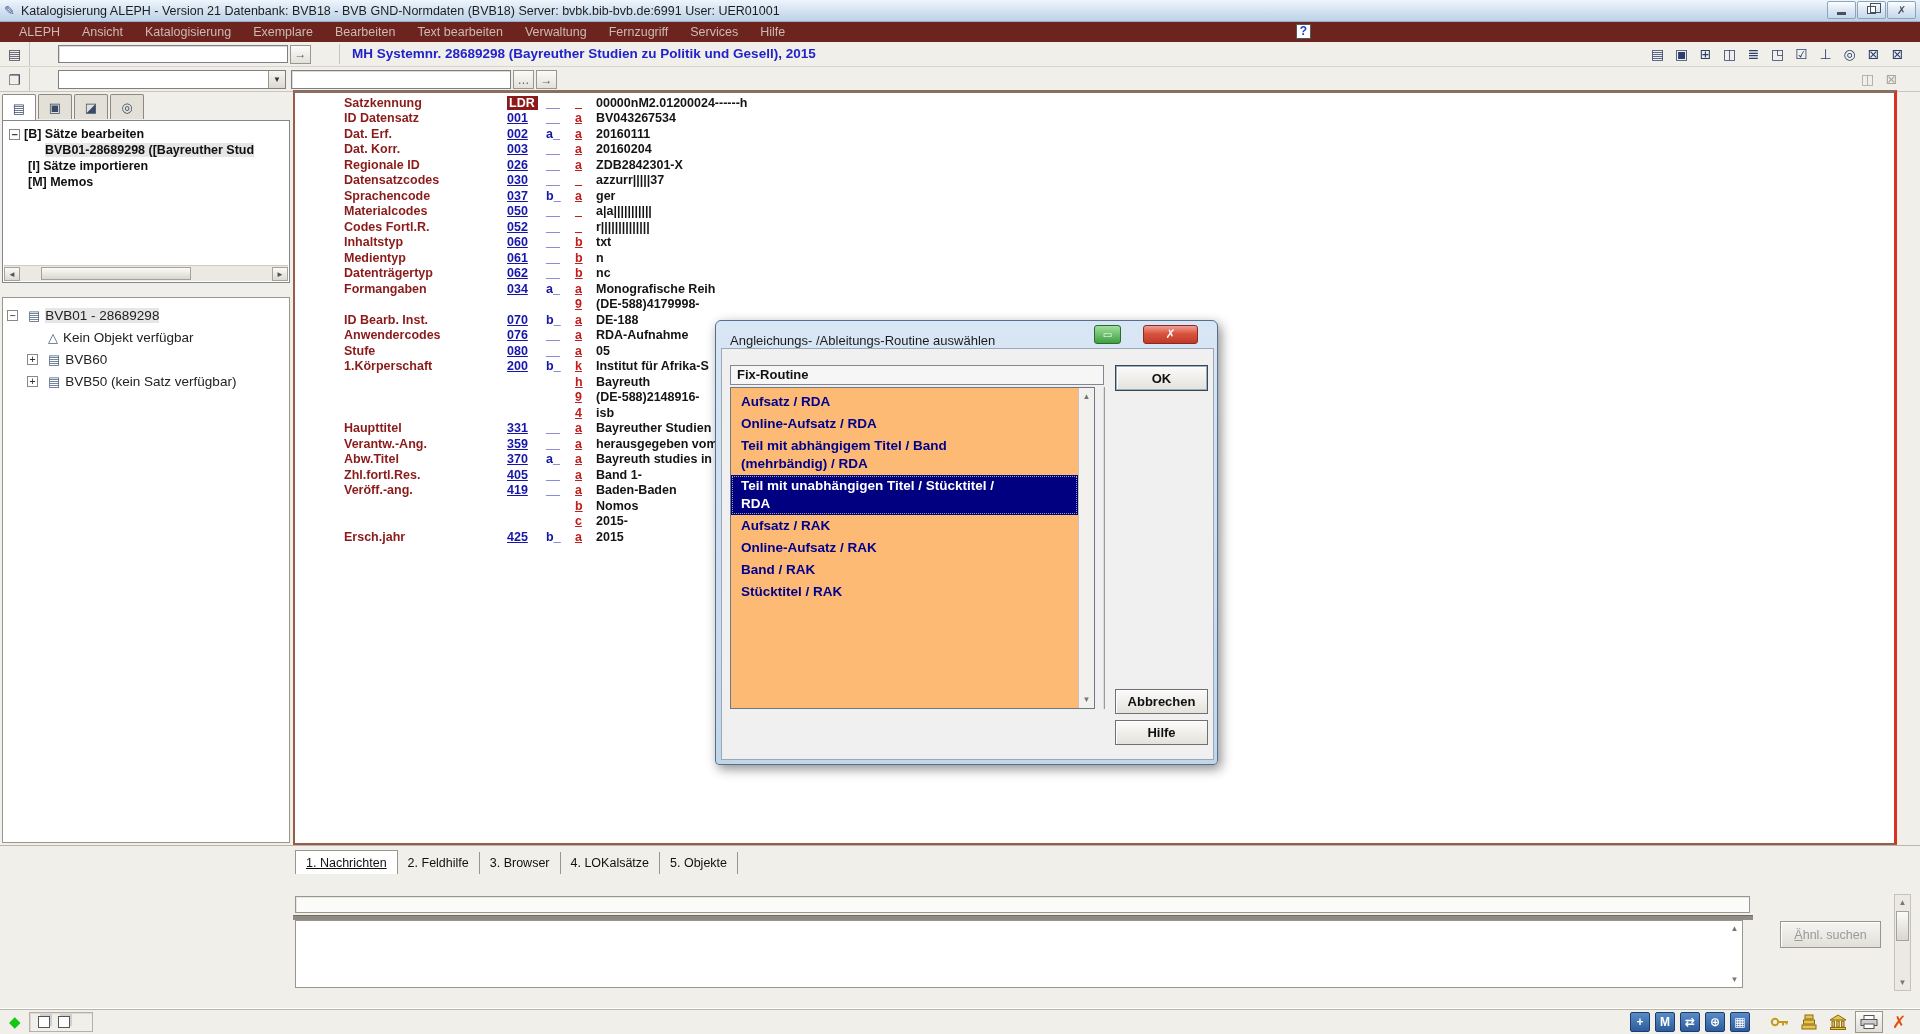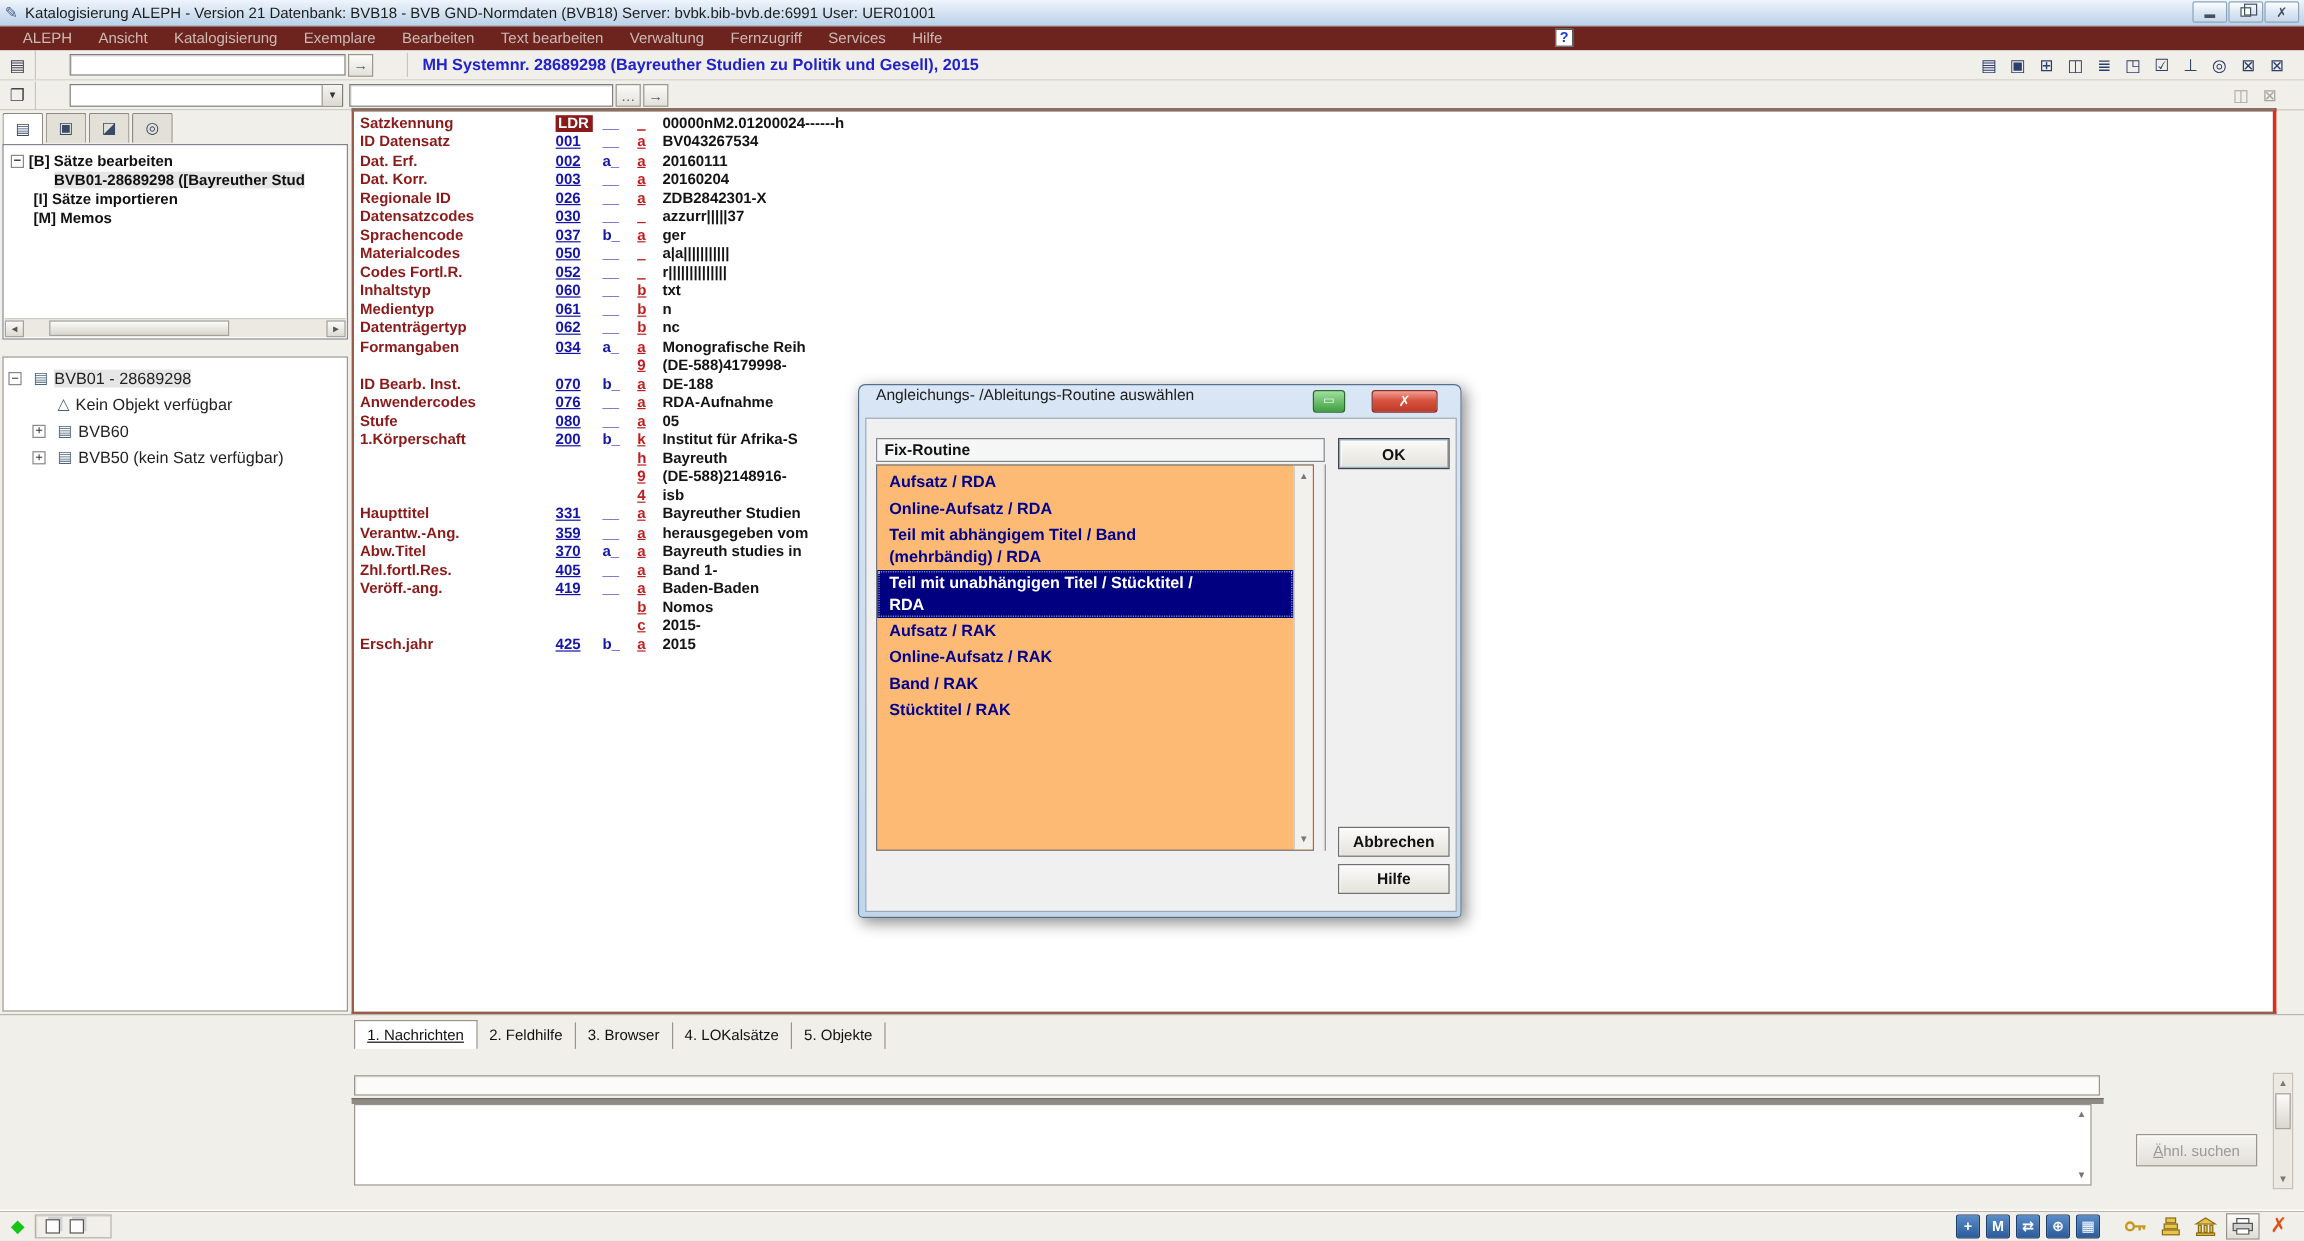--- a/index.html
+++ b/index.html
@@ -74,35 +74,35 @@
   .hscroll{position:absolute;left:1px;bottom:1px;width:284px;height:16px;background:#ece9e2;
     display:flex;align-items:center;justify-content:space-between;border-top:1px solid #cfcbc2;}
   .sbtn{width:16px;height:14px;background:linear-gradient(#fafaf8,#dddad2);border:1px solid #a6a29a;
     font-size:8px;color:#555;text-align:center;line-height:13px;}
   .hthumb{height:13px;width:150px;background:linear-gradient(#fbfbf9,#d9d6ce);border:1px solid #a6a29a;margin-right:60px;}
 
   
   .recordpanel{position:absolute;left:293px;top:90px;width:1604px;height:755px;background:#fff;
     border-top:3px solid #8a6f60;border-left:2px solid #9b5b49;border-bottom:2px solid #9b5b49;
     border-right:3px solid #d93020;padding-top:2px;}
-  .rrow{display:flex;align-items:center;height:15.5px;padding-left:5px;font-weight:bold;font-size:12.5px;white-space:pre;}
+  .rrow{display:flex;align-items:center;height:15.5px;padding-left:5px;font-weight:bold;font-size:12.5px;white-space:pre;margin-left:44px;}
   .rlabel{flex:none;width:163px;color:#8b1a1a;}
   .rtag{flex:none;width:39px;color:#1515a8;text-decoration:underline;}
   .rtag:empty{text-decoration:none;}
   .rtag.ldr{width:31px;margin-right:8px;background:#8b1a1a;color:#fff;text-decoration:none;padding-left:2px;}
   .rind{flex:none;width:29px;color:#1515a8;}
   .rsub{flex:none;width:21px;color:#c21d1d;text-decoration:underline;}
   .rsub:empty{text-decoration:none;}
   .rval{color:#141414;}
 
   
   .dialog{position:absolute;left:715px;top:320px;width:503px;height:445px;z-index:20;
     background:linear-gradient(#d8e6f5,#c2d6ea);border:1px solid #55708c;border-radius:6px 6px 4px 4px;
     box-shadow:3px 4px 12px rgba(0,0,0,.45);}
-  .dlg-title{position:absolute;left:0;top:0;width:100%;height:27px;display:flex;align-items:flex-start;
+  .dlg-title{position:absolute;left:0;top:0;width:100%;height:27px;display:flex;align-items:flex-end;
     font-size:13px;color:#1c1c1c;padding-left:14px;}
   .dlg-btn-green{position:absolute;left:378px;top:4px;width:27px;height:19px;border:1px solid #2d6a2d;border-radius:3px;
     background:linear-gradient(#9fe09f,#3f9f3f);color:#fff;font-size:10px;text-align:center;line-height:17px;}
   .dlg-btn-close{position:absolute;left:427px;top:4px;width:55px;height:19px;border:1px solid #8a2a20;border-radius:3px;
     background:linear-gradient(#f0a096,#d9543f 45%,#c03a28);color:#fff;font-weight:bold;font-size:12px;
     text-align:center;line-height:17px;}
   .dlg-client{position:absolute;left:5px;top:27px;width:493px;height:412px;background:#f0f0f0;border:1px solid #9aa8b8;}
   .fix-header{position:absolute;left:8px;top:16px;width:374px;height:20px;border:1px solid #828790;background:#f6f6f6;
     font-size:13px;font-weight:bold;color:#111;padding:1px 0 0 6px;}
   .dlg-list{position:absolute;left:8px;top:38px;width:365px;height:322px;border:1px solid #707780;background:#fdba74;overflow:hidden;}
@@ -127,21 +127,21 @@
   .btab{height:22px;padding:0 10px;font-size:12.5px;font-weight:normal;color:#111;border-right:1px solid #9a968e;
     display:flex;align-items:center;}
   .btab.active{background:#fff;border:1px solid #9a968e;border-bottom:none;height:24px;text-decoration:underline;}
   .strip1{position:absolute;left:295px;top:50px;width:1455px;height:17px;border:1px solid #9a968e;background:#fbfbfa;box-shadow:inset 1px 1px 0 #e8e6e0;}
   .stripbar{position:absolute;left:293px;top:69px;width:1460px;height:5px;background:#8f8b84;border-top:1px solid #706d66;}
   .msglist{position:absolute;left:295px;top:74px;width:1448px;height:68px;border:1px solid #9a968e;background:#fff;}
   .msglist .mup{position:absolute;right:1px;top:1px;}
   .msglist .mdn{position:absolute;right:1px;bottom:1px;}
   .similar-btn{position:absolute;left:1780px;top:75px;width:101px;height:27px;background:linear-gradient(#f6f5f2,#e2dfd8);
     border:1px solid #9a968e;box-shadow:inset 1px 1px 0 #fff;font-size:12.5px;color:#9a9a9a;
-    display:flex;align-items:center;justify-content:center;margin-top:24px;}
+    display:flex;align-items:center;justify-content:center;}
   .similar-btn u{text-decoration:underline;}
   .outer-vscroll{position:absolute;left:1894px;top:48px;width:17px;height:97px;background:#ece9e2;border:1px solid #c6c2ba;}
   .outer-vscroll .up{position:absolute;top:1px;left:1px;}
   .outer-vscroll .dn{position:absolute;bottom:1px;left:1px;}
   .outer-vscroll .thumb{position:absolute;left:1px;top:16px;width:13px;height:30px;background:linear-gradient(#fbfbf9,#d9d6ce);border:1px solid #a6a29a;}
 
   
   .statusbar{position:absolute;left:0;top:1008px;width:1920px;height:26px;background:#f0efe9;border-top:1px solid #fff;
     box-shadow:inset 0 1px 0 #b9b5ac;display:flex;align-items:center;}
   .diamond{color:#17c517;font-size:15px;margin:0 8px 0 9px;}

